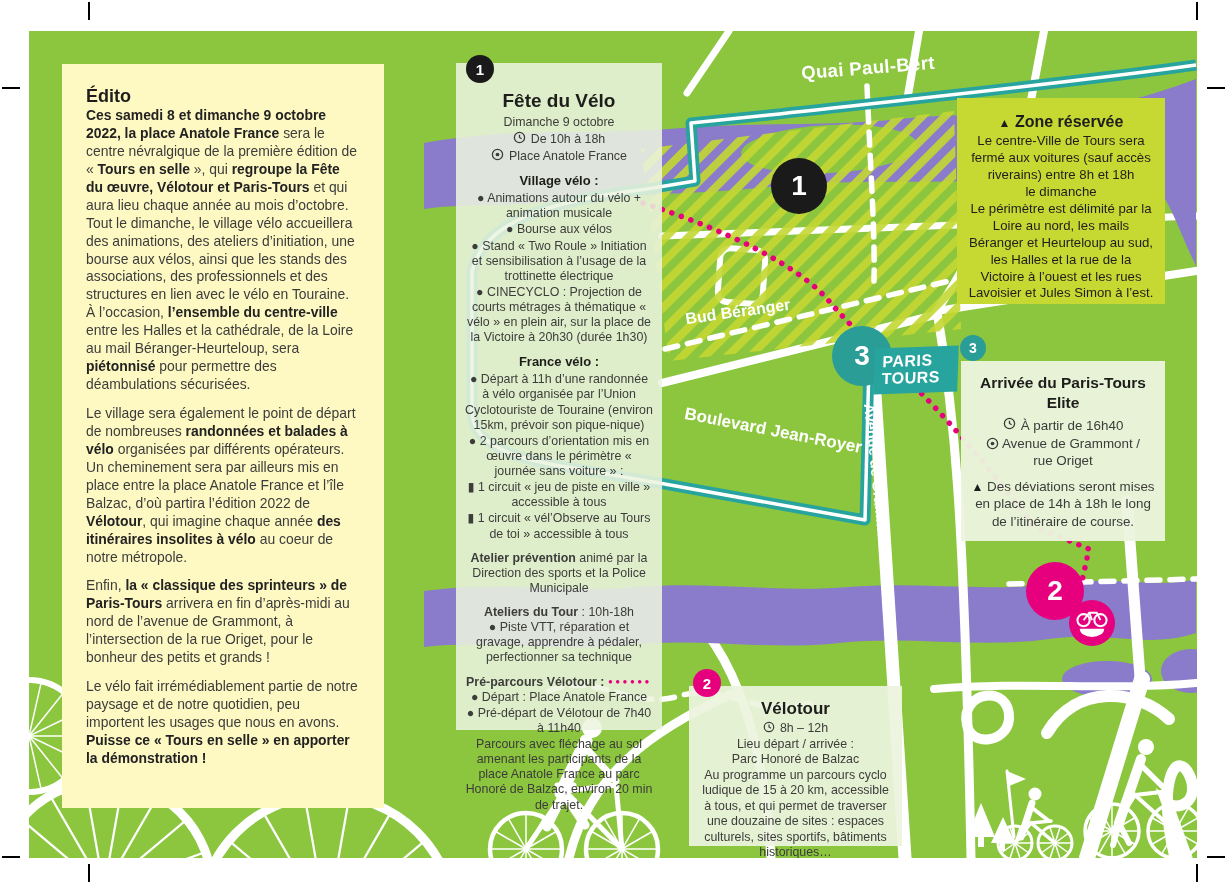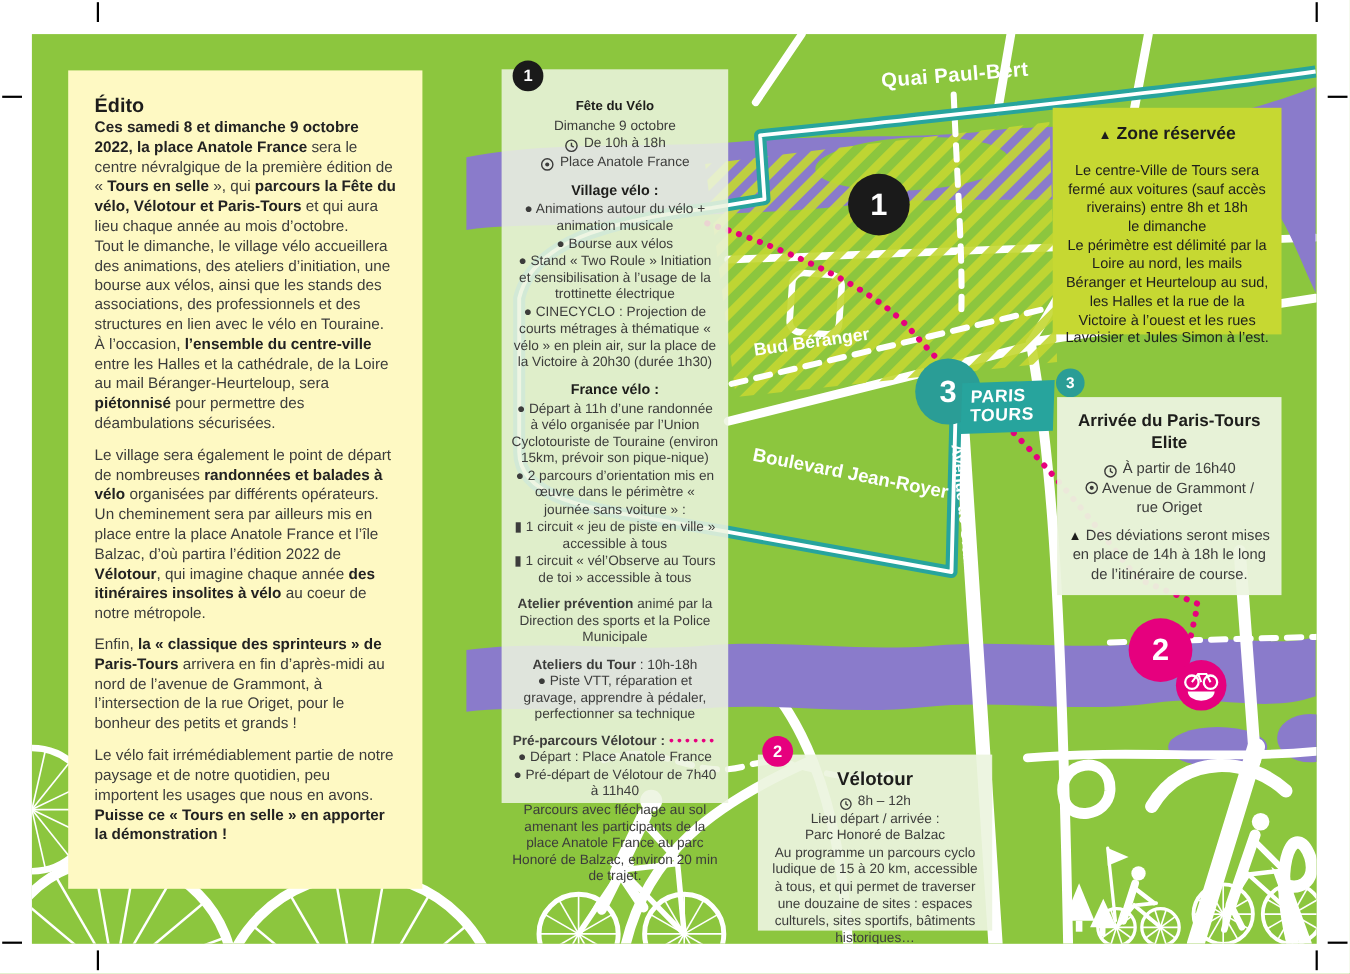--- a/index.html
+++ b/index.html
@@ -22,33 +22,33 @@
   .edito .kicker{font-size:18px;font-weight:bold;color:var(--ink);}
   .edito h1{margin:2px 0 14px 0;font-size:24px;line-height:1.16;color:var(--ink);white-space:pre-line;}
   .edito p{margin:0;font-size:13.9px;line-height:1.29;}
   .edito p.gap{margin-top:11px;}
   .edito b{color:#222;}
 
   
   .mid{position:absolute;left:427px;top:32px;width:206px;height:667px;
        background:rgba(236,244,223,0.87);padding:26px 9px 10px 9px;box-sizing:border-box;
        text-align:center;color:var(--body);font-size:12.4px;line-height:1.22;}
-  .mid h2{margin:0 0 2px 0;font-size:12px;color:var(--ink);}
+  .mid h2{margin:0 0 2px 0;font-size:19px;color:var(--ink);}
   .mid .meta{line-height:1.35;}
-  .meta-row{display:flex;justify-content:center;align-items:flex-end;gap:5px;}
+  .meta-row{display:flex;justify-content:center;align-items:flex-start;gap:5px;}
   .mid h3{margin:9px 0 2px 0;font-size:13px;color:var(--ink);}
   .mid .it{margin:0 0 1px 0;}
   .mid .blocktxt{margin-top:9px;}
   .dots{color:var(--pink);font-size:8px;letter-spacing:2.5px;vertical-align:2px;}
 
   
   .box{position:absolute;box-sizing:border-box;text-align:center;color:var(--body);}
   .zone{left:928px;top:67px;width:208px;height:206px;background:var(--chartreuse);
         padding:14px 10px;font-size:13.2px;line-height:1.28;color:#1e1e1c;}
-  .zone .ttl{font-size:16px;font-weight:bold;color:var(--ink);margin-bottom:15px;}
+  .zone .ttl{font-size:16px;font-weight:bold;color:var(--ink);margin-bottom:1px;}
   .zone p{margin:0;white-space:pre-line;}
   .arrivee{left:932px;top:330px;width:204px;height:180px;background:rgba(236,244,223,0.95);
         padding:12px 10px;font-size:13.4px;line-height:1.3;}
   .arrivee .ttl{font-size:15.5px;font-weight:bold;color:var(--ink);white-space:pre-line;margin-bottom:4px;text-align:center;}
   .arrivee .warn{margin-top:8px;}
   .velobox{left:660px;top:655px;width:213px;height:160px;background:rgba(236,244,223,0.93);
         padding:12px 9px;font-size:12.4px;line-height:1.25;}
   .velobox .ttl{font-size:17px;font-weight:bold;color:var(--ink);margin-bottom:2px;}
   .pre{white-space:pre-line;}
 
@@ -311,21 +311,21 @@
           <line x1="1026" y1="812" x2="1009" y2="812" stroke="#fff" stroke-width="1.5"></line>
           <line x1="1026" y1="812" x2="1012.2467110956259" y2="802.007650711028" stroke="#fff" stroke-width="1.5"></line>
           <line x1="1026" y1="812" x2="1020.7467110956259" y2="795.8320392229824" stroke="#fff" stroke-width="1.5"></line>
           <line x1="1026" y1="812" x2="1031.2532889043741" y2="795.8320392229824" stroke="#fff" stroke-width="1.5"></line>
           <line x1="1026" y1="812" x2="1039.7532889043741" y2="802.007650711028" stroke="#fff" stroke-width="1.5"></line>
         </g>
     </svg>
 
     <div class="edito">
       <div class="kicker">Édito</div>
-      <p><b>Ces samedi 8 et dimanche 9 octobre 2022, la place Anatole France </b><span>sera le centre névralgique de la première édition de « </span><b>Tours en selle</b><span> », qui </span><b>parcours la Fête du vélo, Vélotour et Paris-Tours</b><span> et qui aura lieu chaque année au mois d’octobre.</span></p>
+      <p><b>Ces samedi 8 et dimanche 9 octobre 2022, la place Anatole France </b><span>sera le centre névralgique de la première édition de « </span><b>Tours en selle</b><span> », qui </span><b>regroupe la Fête du œuvre, Vélotour et Paris-Tours</b><span> et qui aura lieu chaque année au mois d’octobre.</span></p>
       <p><span>Tout le dimanche, le village vélo accueillera des animations, des ateliers d’initiation, une bourse aux vélos, ainsi que les stands des associations, des professionnels et des structures en lien avec le vélo en Touraine.</span></p>
       <p><span>À l’occasion, </span><b>l’ensemble du centre-ville</b><span> entre les Halles et la cathédrale, de la Loire au mail Béranger-Heurteloup, sera </span><b>piétonnisé</b><span> pour permettre des déambulations sécurisées.</span></p>
       <p class="gap"><span>Le village sera également le point de départ de nombreuses </span><b>randonnées et balades à vélo</b><span> organisées par différents opérateurs.</span></p>
       <p><span>Un cheminement sera par ailleurs mis en place entre la place Anatole France et l’île Balzac, d’où partira l’édition 2022 de </span><b>Vélotour</b><span>, qui imagine chaque année </span><b>des itinéraires insolites à vélo</b><span> au coeur de notre métropole.</span></p>
       <p class="gap"><span>Enfin, </span><b>la « classique des sprinteurs » de Paris-Tours</b><span> arrivera en fin d’après-midi au nord de l’avenue de Grammont, à l’intersection de la rue Origet, pour le bonheur des petits et grands !</span></p>
       <p class="gap"><span>Le vélo fait irrémédiablement partie de notre paysage et de notre quotidien, peu importent les usages que nous en avons. </span><b>Puisse ce « Tours en selle » en apporter la démonstration !</b><br></p>
 
     </div>
 
     <div class="mid">

